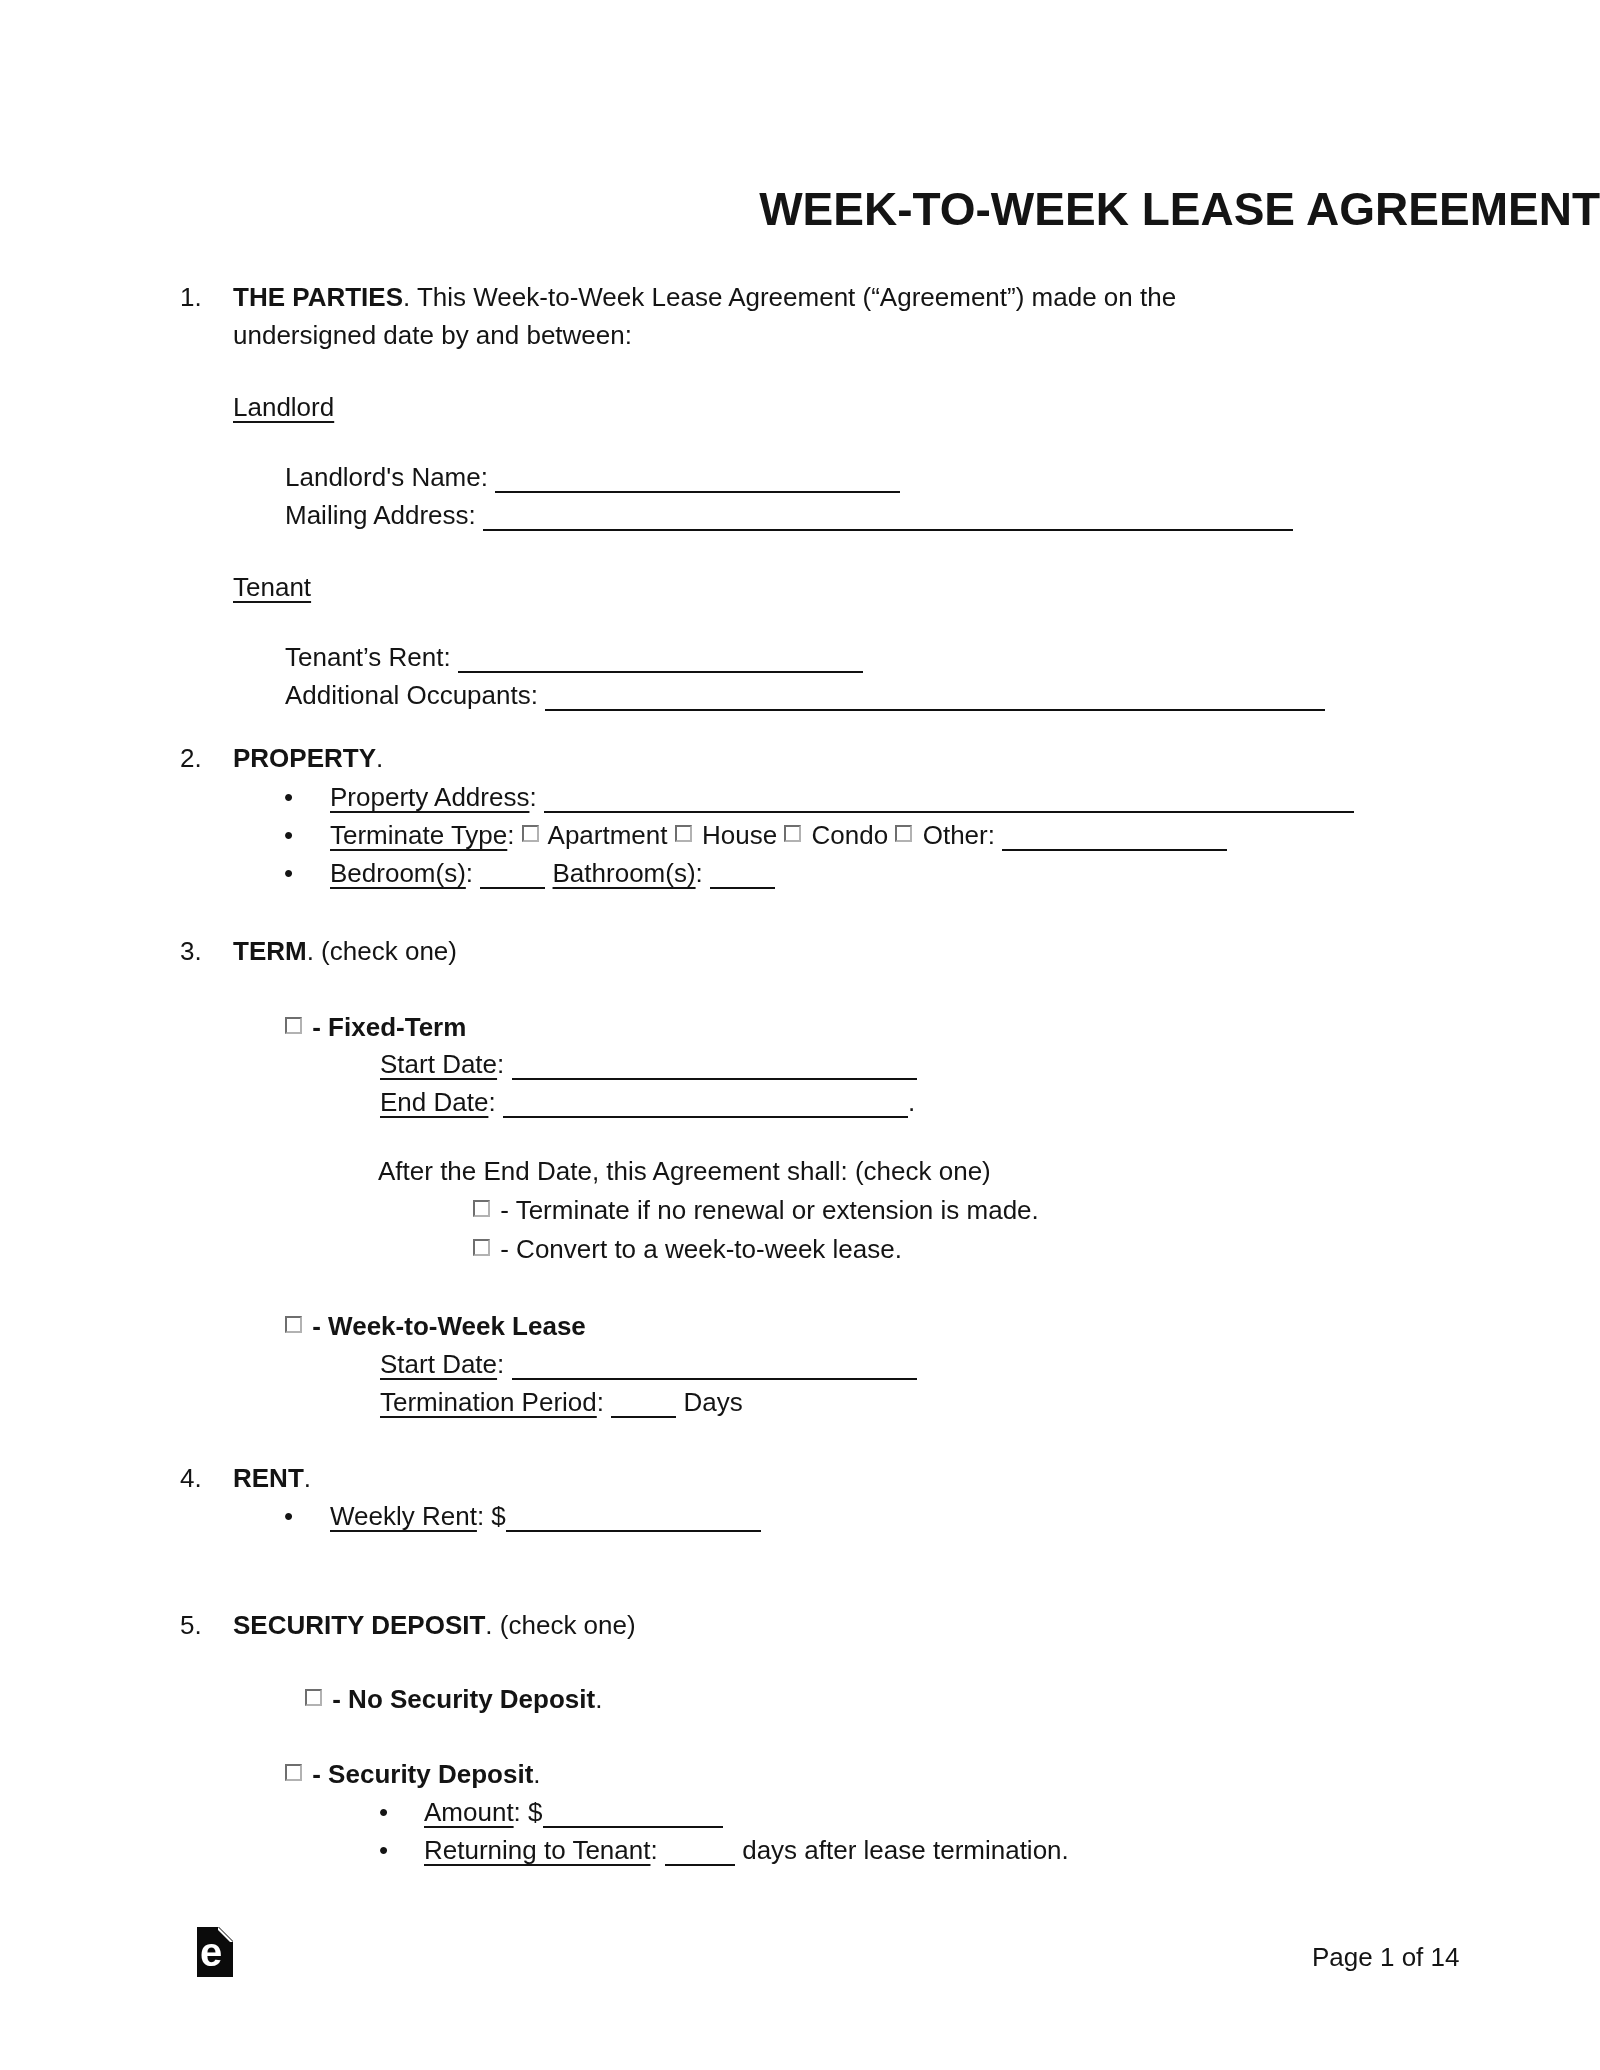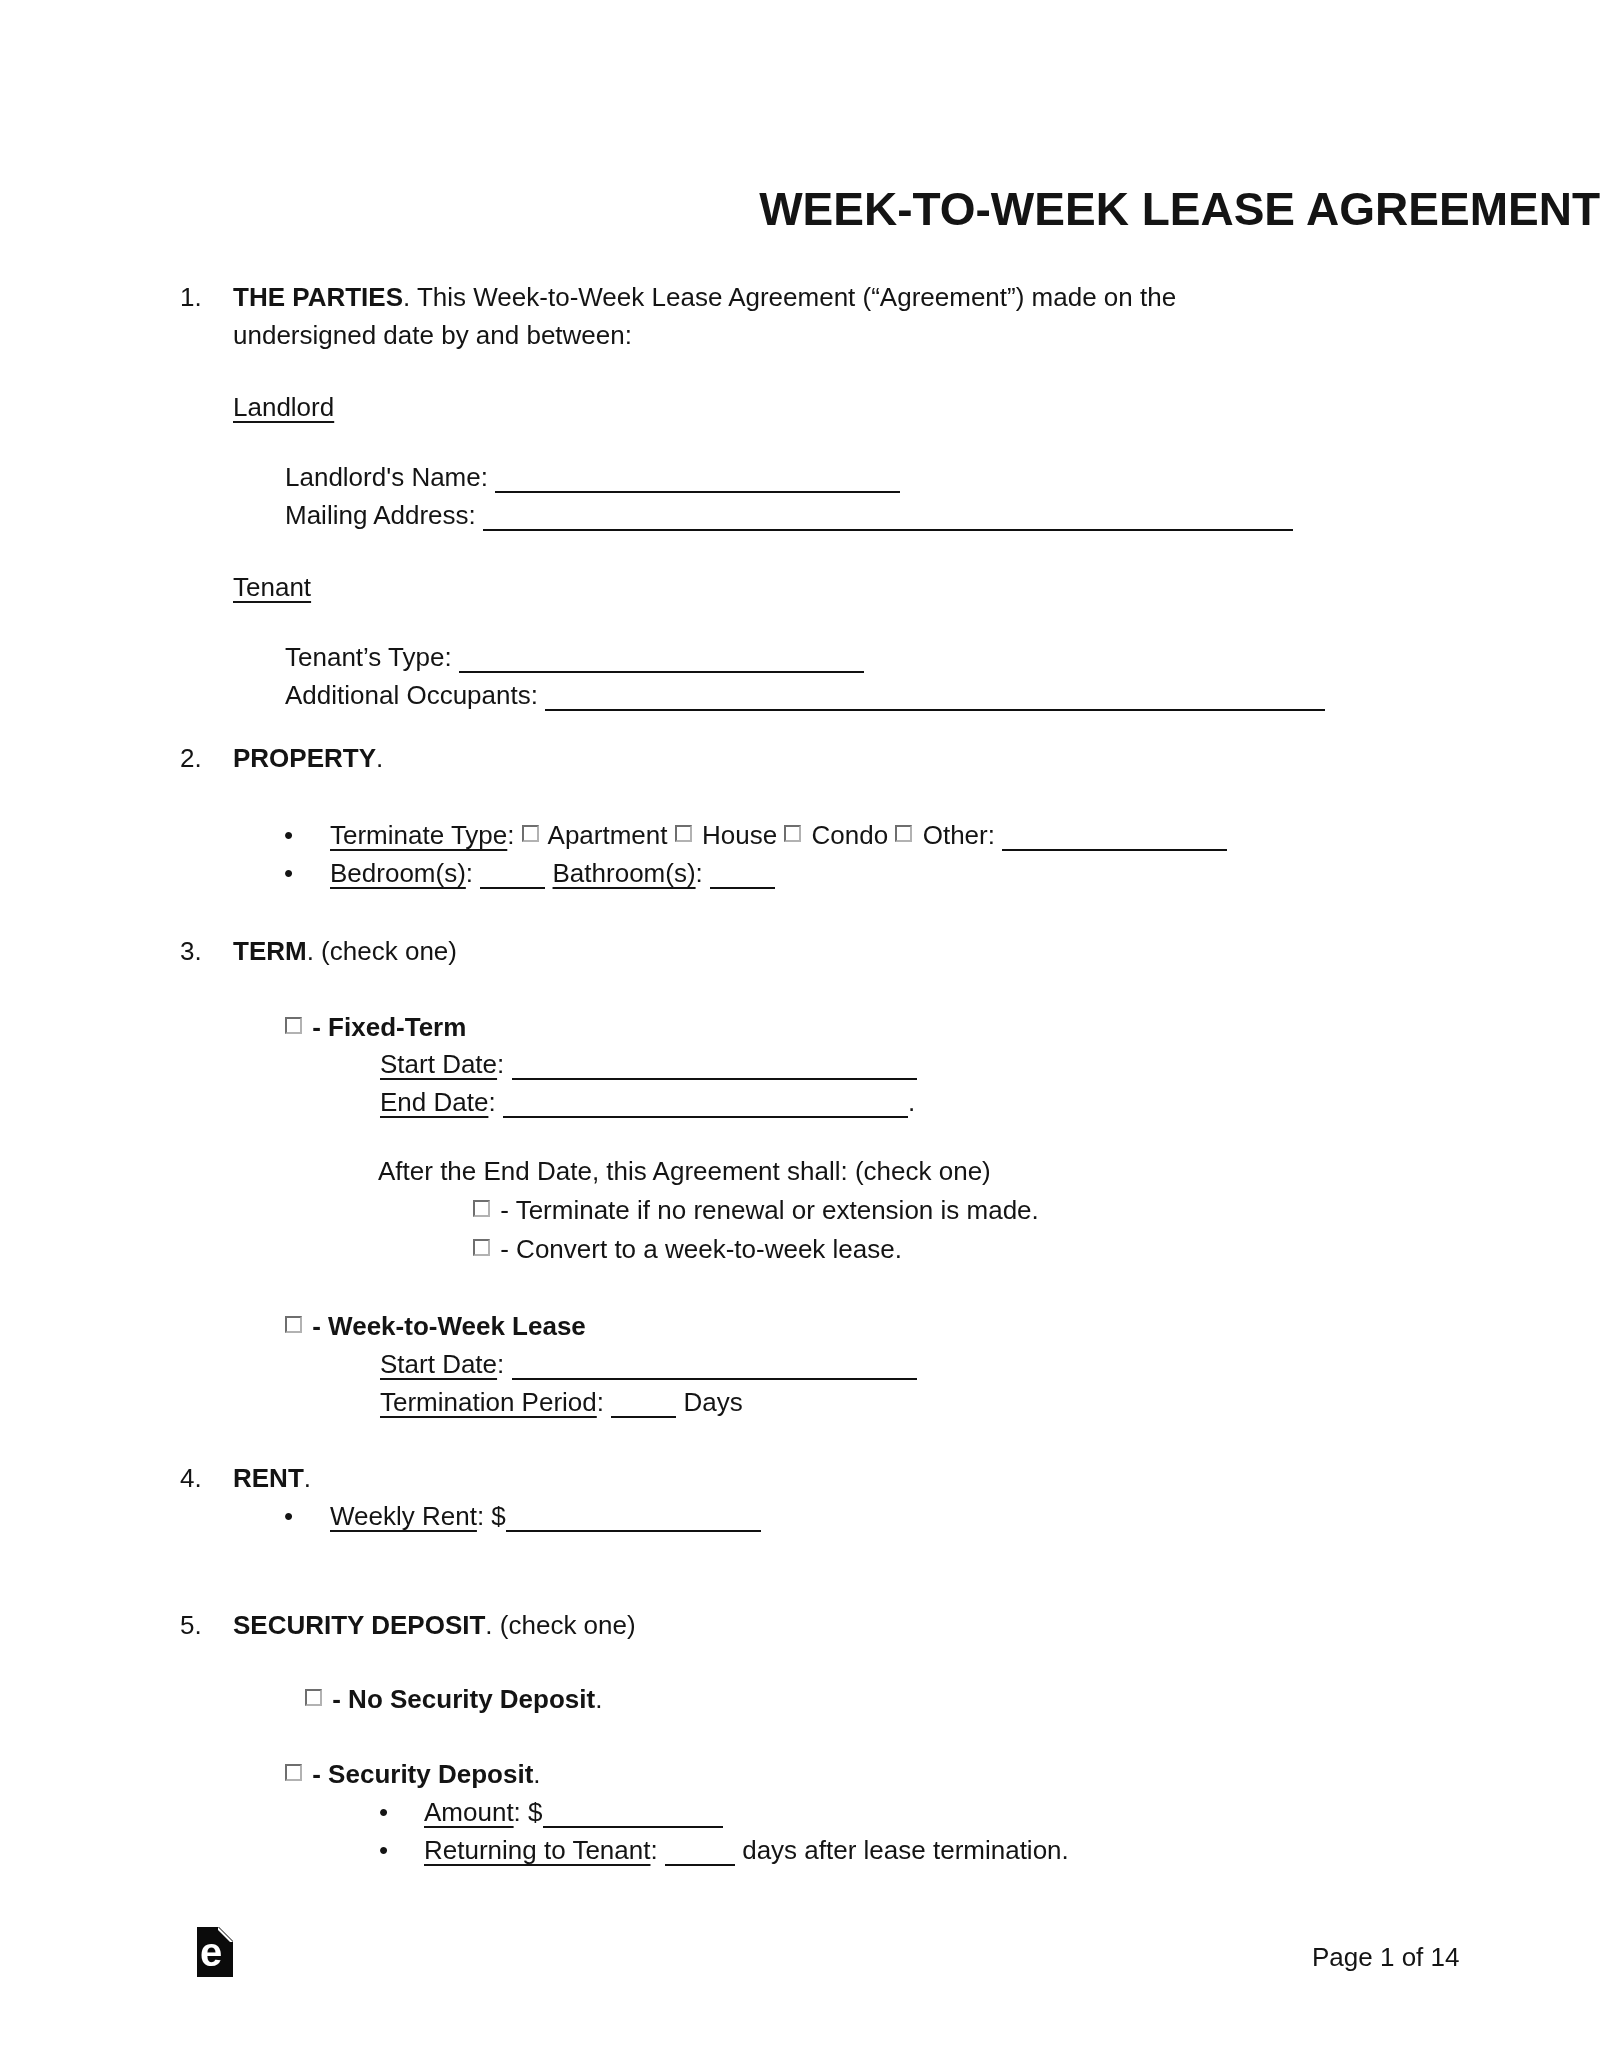--- a/index.html
+++ b/index.html
@@ -102,27 +102,29 @@
 
   <div class="line" style="left:233px; top:392px;"><span class="u">Landlord</span></div>
 
   <div class="line" style="left:285px; top:462px;"><span>Landlord's Name:</span>
     <span class="blank" style="width:405px;"></span></div>
   <div class="line" style="left:285px; top:500px;"><span>Mailing Address:</span>
     <span class="blank" style="width:810px;"></span></div>
 
   <div class="line" style="left:233px; top:572px;"><span class="u">Tenant</span></div>
 
-  <div class="line" style="left:285px; top:642px;"><span>Tenant’s Type:</span>
+  <div class="line" style="left:285px; top:642px;"><span>Tenant’s Rent:</span>
     <span class="blank" style="width:405px;"></span></div>
   <div class="line" style="left:285px; top:680px;"><span>Additional Occupants:</span>
     <span class="blank" style="width:780px;"></span></div>
 
   <div class="line" style="left:180px; top:743px;"><span class="numcell">2.</span><span class="b">PROPERTY</span><span>.</span></div>
 
+  <div class="line" style="left:284px; top:782px;"><span class="bulletcell">•</span><span class="u">Property Address</span><span>:</span>
+    <span class="blank" style="width:810px;"></span></div>
 
   <div class="line" style="left:284px; top:820px;"><span class="bulletcell">•</span><span class="u">Terminate Type</span><span>:</span>
     <span class="cb"></span>
     <span>Apartment</span>
     <span class="cb"></span>
     <span>House</span>
     <span class="cb"></span>
     <span>Condo</span>
     <span class="cb"></span>
     <span>Other:</span>

